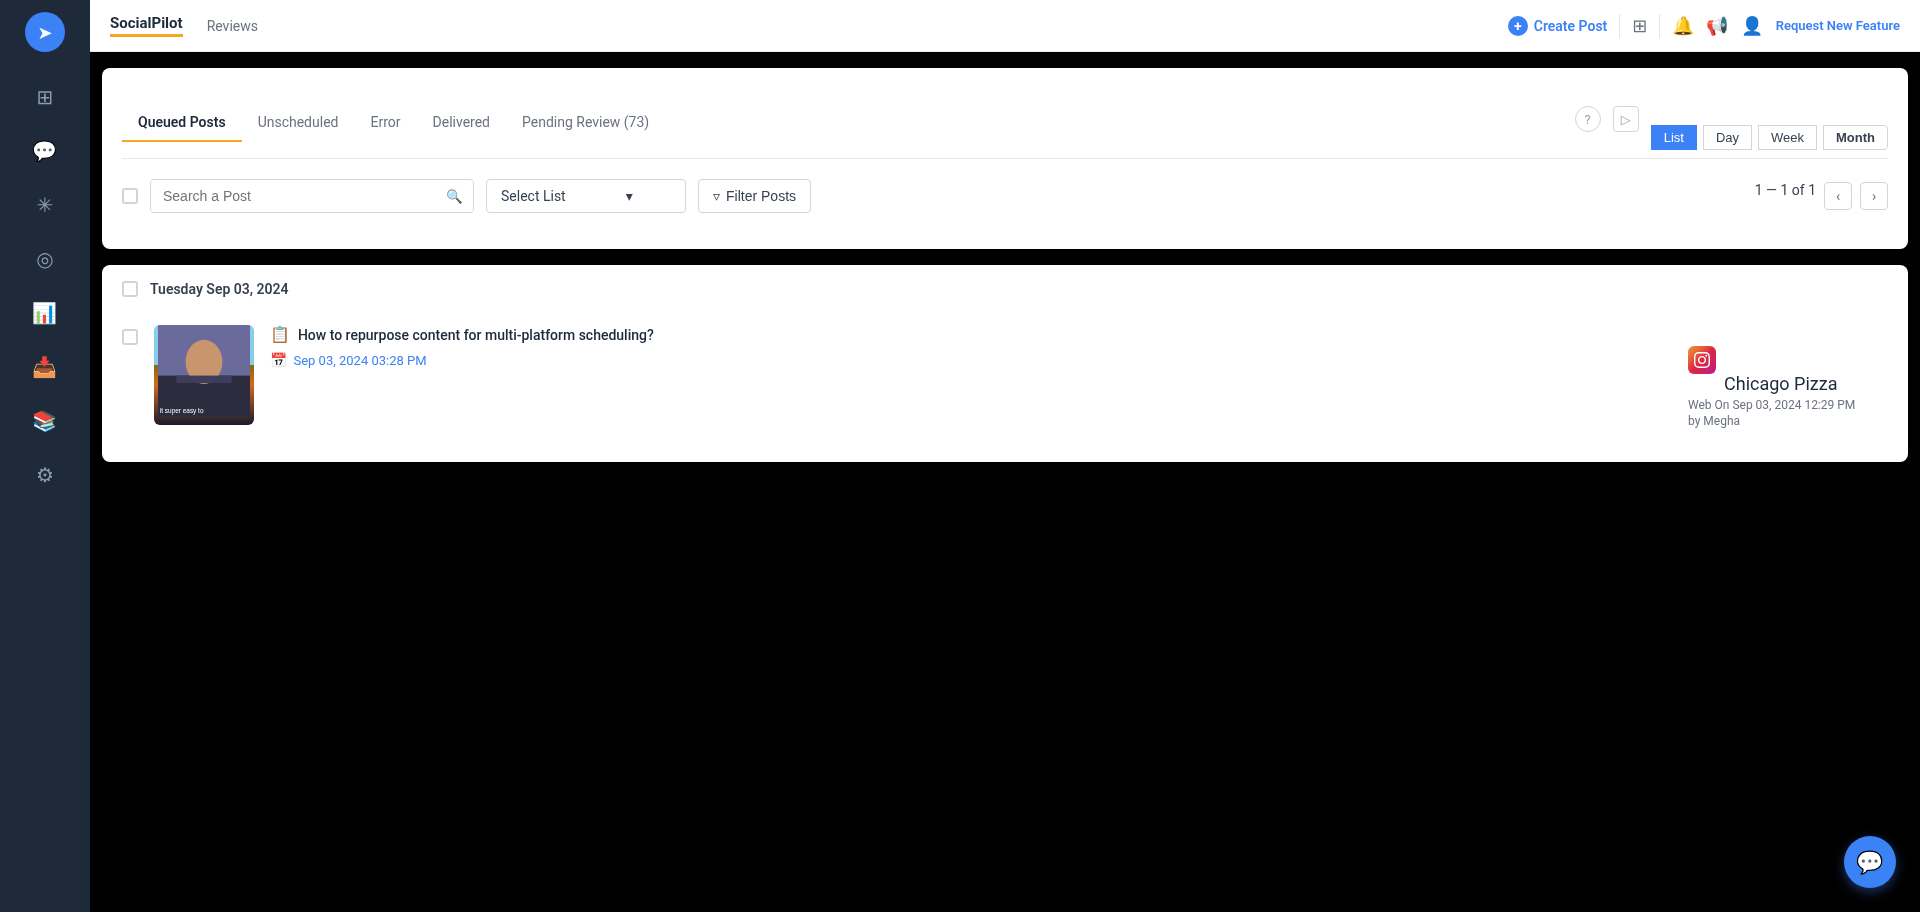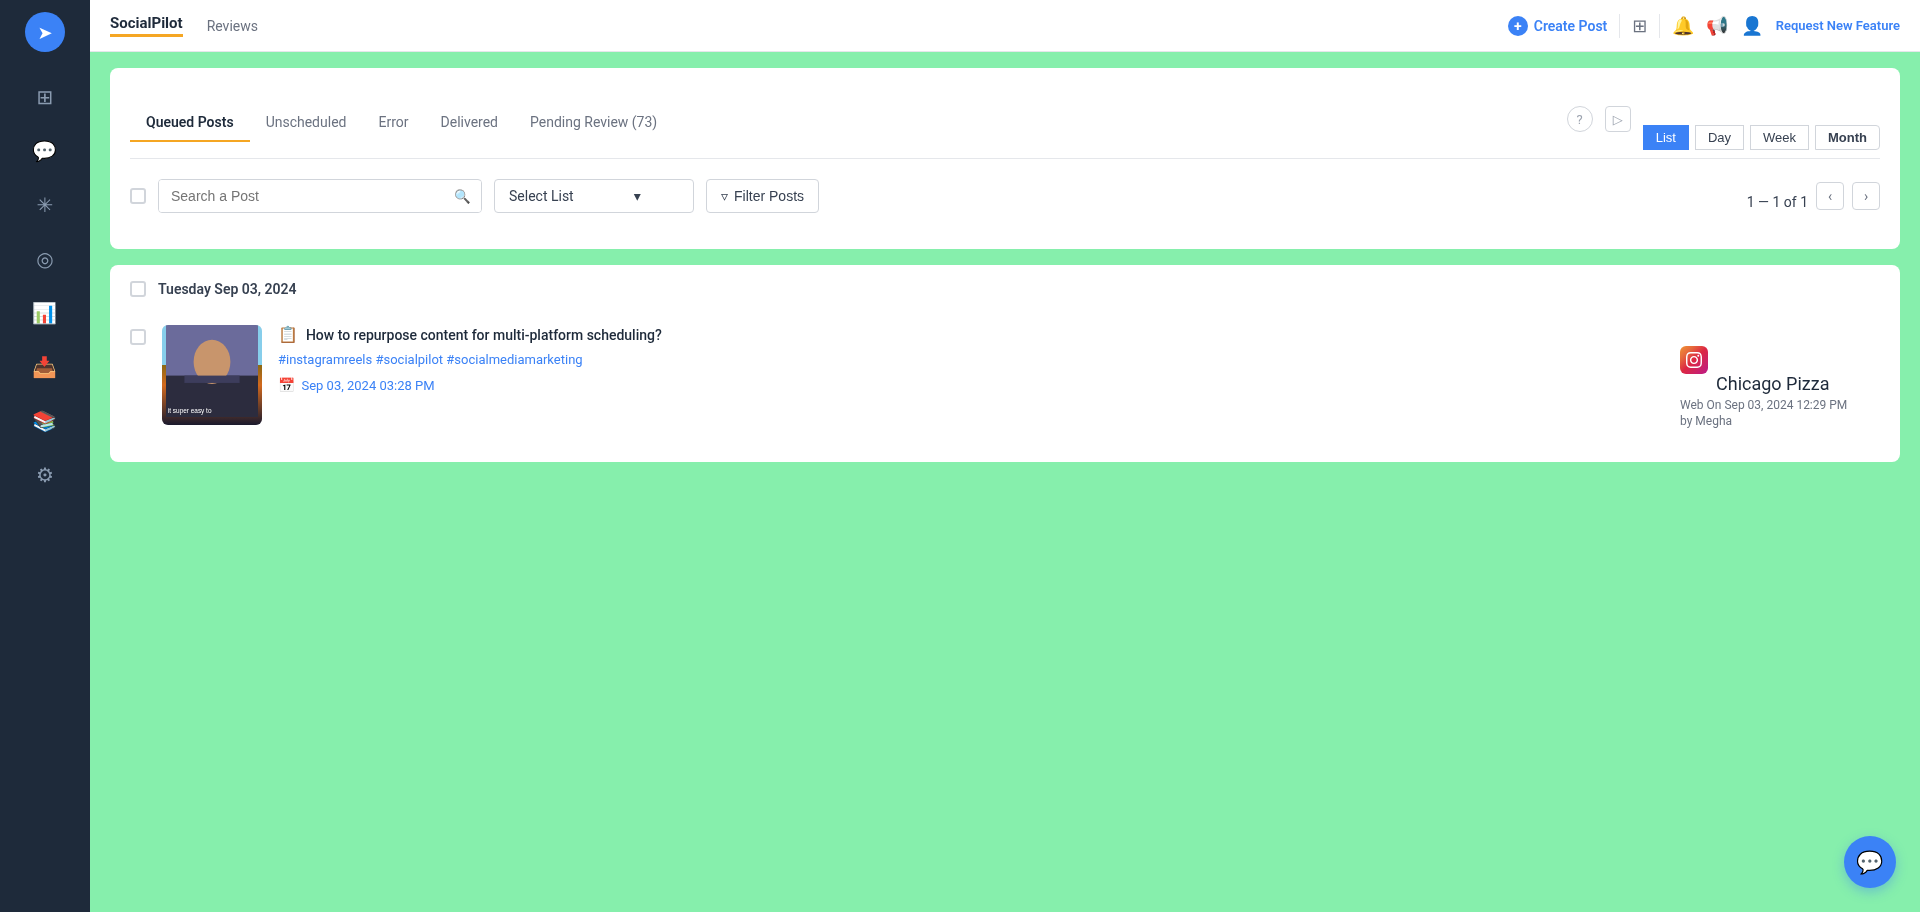--- a/index.html
+++ b/index.html
@@ -93,23 +93,23 @@
       color: #6b7280; font-size: 18px; cursor: pointer;
     }
     .request-feature {
       color: #3b82f6; font-size: 13px; font-weight: 600; cursor: pointer;
     }
     .divider-v { width: 1px; height: 24px; background: #e5e7eb; }
 
     
     .content {
       flex: 1;
-      padding: 16px 20px;
+      padding: 16px 12px;
       overflow-y: auto;
-      background: #86efac;
+      background: #000000;
     }
 
     
     .card {
       background: white;
       border-radius: 8px;
       padding: 20px;
       margin-bottom: 16px;
     }
 
@@ -228,21 +228,21 @@
       border: 1px solid #d1d5db;
       border-radius: 4px;
       padding: 8px 14px;
       font-size: 14px;
       color: #374151;
       cursor: pointer;
       background: white;
     }
     .pagination {
       margin-left: auto;
-      display: flex; align-items: flex-end; gap: 8px;
+      display: flex; align-items: flex-start; gap: 8px;
       font-size: 14px;
       color: #374151;
     }
     .page-nav {
       width: 28px; height: 28px;
       border: 1px solid #d1d5db;
       border-radius: 4px;
       display: flex; align-items: center; justify-content: center;
       cursor: pointer;
       color: #6b7280;
@@ -478,21 +478,20 @@
               <rect x="20" y="55" width="60" height="8" fill="#3d3d5c"></rect>
               <text x="2" y="96" fill="white" font-size="7" font-family="sans-serif">it super easy to</text>
             </svg>
           </div>
         </div>
         <div class="post-content">
           <div class="post-title-row">
             <span class="doc-icon">📋</span>
             <span class="post-title">How to repurpose content for multi-platform scheduling?</span>
           </div>
-          <div class="post-tags">#instagramreels #socialpilot #socialmediamarketing</div>
           <div class="post-schedule-row">
             <span class="schedule-icon">📅</span>
             <span class="schedule-time">Sep 03, 2024 03:28 PM</span>
           </div>
         </div>
         <div class="account-info">
           <div class="account-name-row">
             <div class="insta-icon">
               <svg width="16" height="16" viewBox="0 0 24 24" fill="white">
                 <path d="M12 2.163c3.204 0 3.584.012 4.85.07 3.252.148 4.771 1.691 4.919 4.919.058 1.265.069 1.645.069 4.849 0 3.205-.012 3.584-.069 4.849-.149 3.225-1.664 4.771-4.919 4.919-1.266.058-1.644.07-4.85.07-3.204 0-3.584-.012-4.849-.07-3.26-.149-4.771-1.699-4.919-4.92-.058-1.265-.07-1.644-.07-4.849 0-3.204.013-3.583.07-4.849.149-3.227 1.664-4.771 4.919-4.919 1.266-.057 1.645-.069 4.849-.069zm0-2.163c-3.259 0-3.667.014-4.947.072-4.358.2-6.78 2.618-6.98 6.98-.059 1.281-.073 1.689-.073 4.948 0 3.259.014 3.668.072 4.948.2 4.358 2.618 6.78 6.98 6.98 1.281.058 1.689.072 4.948.072 3.259 0 3.668-.014 4.948-.072 4.354-.2 6.782-2.618 6.979-6.98.059-1.28.073-1.689.073-4.948 0-3.259-.014-3.667-.072-4.947-.196-4.354-2.617-6.78-6.979-6.98-1.281-.059-1.69-.073-4.949-.073zm0 5.838c-3.403 0-6.162 2.759-6.162 6.162s2.759 6.163 6.162 6.163 6.162-2.759 6.162-6.163c0-3.403-2.759-6.162-6.162-6.162zm0 10.162c-2.209 0-4-1.79-4-4 0-2.209 1.791-4 4-4s4 1.791 4 4c0 2.21-1.791 4-4 4zm6.406-11.845c-.796 0-1.441.645-1.441 1.44s.645 1.44 1.441 1.44c.795 0 1.439-.645 1.439-1.44s-.644-1.44-1.439-1.44z"></path>

